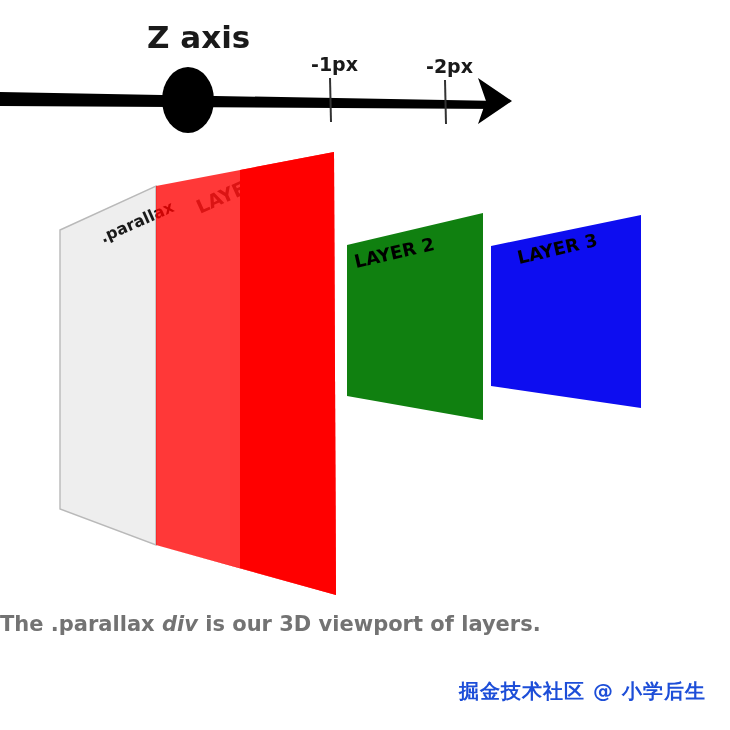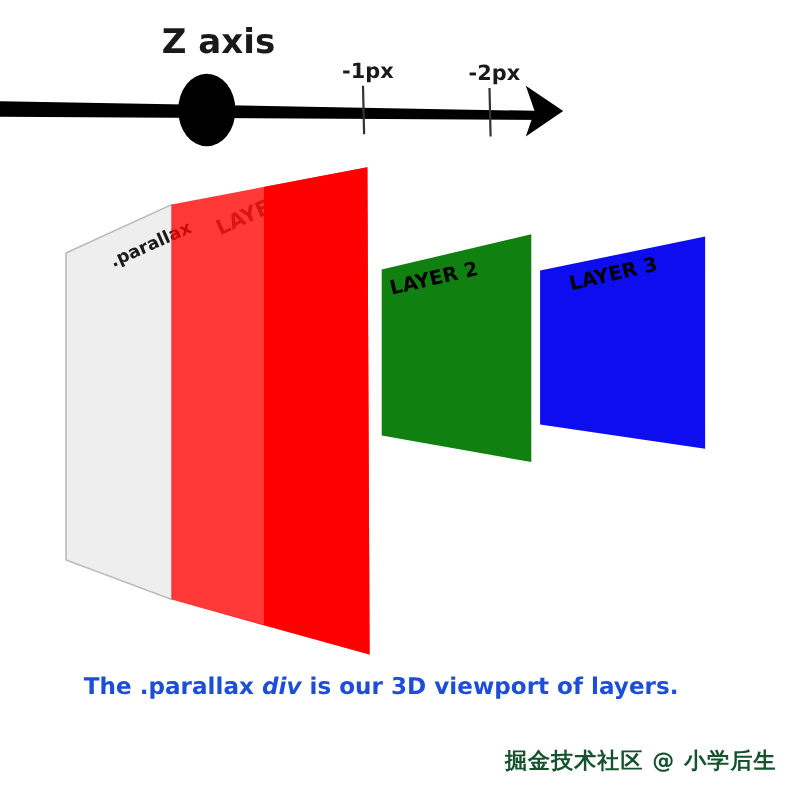--- a/index.html
+++ b/index.html
@@ -51,36 +51,35 @@
   .parallax-label {
     font-family: "DejaVu Sans", "Liberation Sans", sans-serif;
     font-size: 16px;
     fill: #1a1a1a;
   }
   .caption {
     position: absolute;
     left: 0;
     top: 612px;
     width: 693px;
-    text-align: center;
     font-family: "DejaVu Sans", "Liberation Sans", sans-serif;
     font-size: 21px;
-    color: #1d4ed8;
+    color: #737373;
     white-space: nowrap;
   }
   .caption .mono-em {
     font-style: italic;
   }
   .watermark {
     position: absolute;
     right: 24px;
     top: 678px;
     font-family: "DejaVu Sans", "Liberation Sans", sans-serif;
     font-size: 20px;
-    color: #14532d;
+    color: #1d4ed8;
     letter-spacing: 1px;
     white-space: nowrap;
   }
 </style>
 </head>
 <body>
 
 <div id="stage">
 
   <svg class="diagram" viewBox="0 0 730 730">

